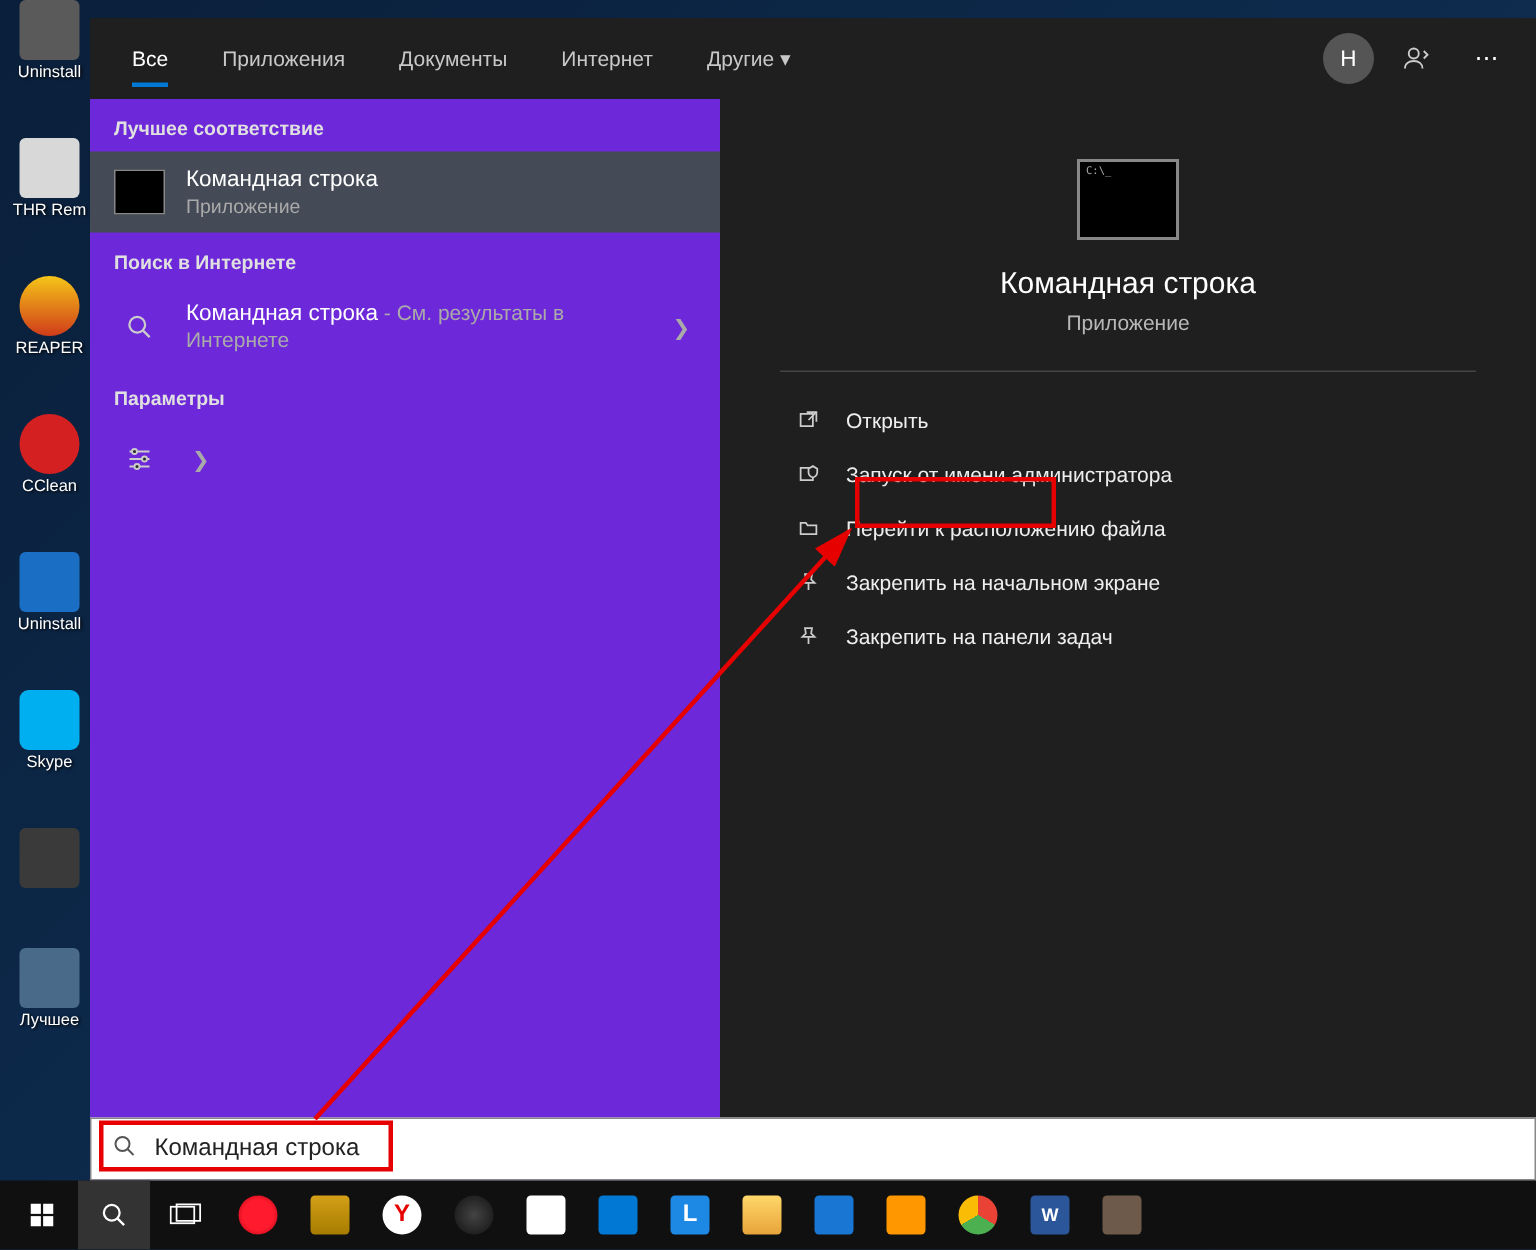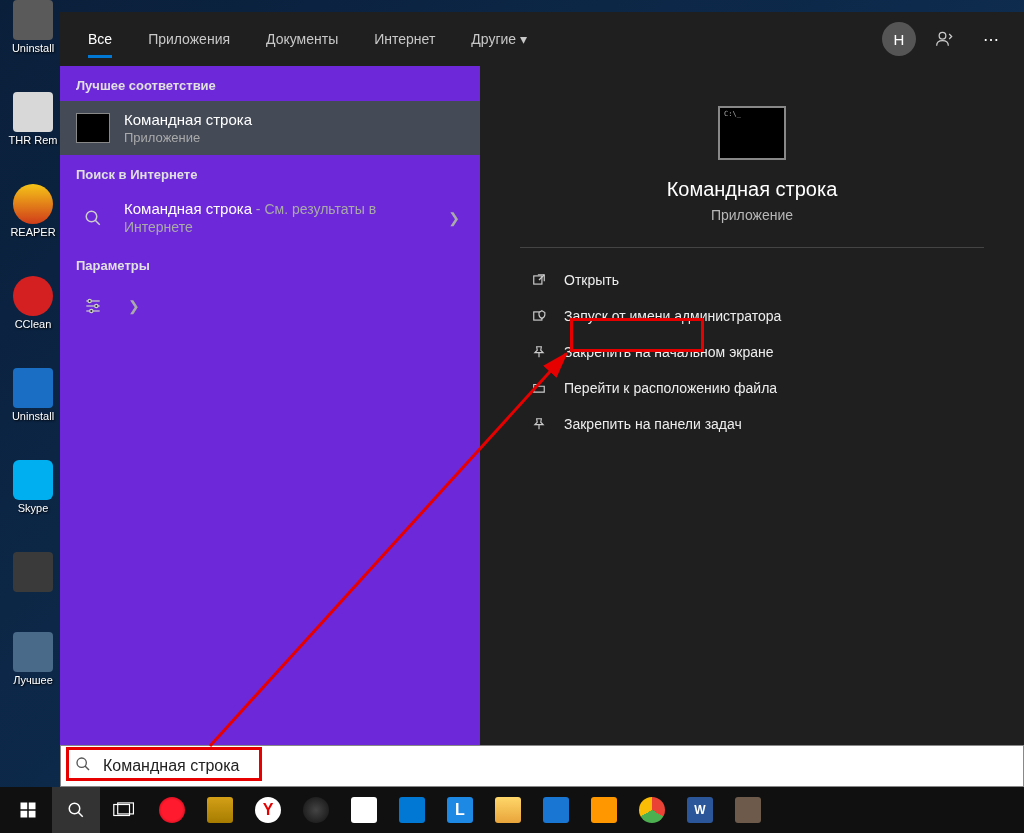--- a/index.html
+++ b/index.html
@@ -319,33 +319,33 @@
             <svg width="14" height="14" viewBox="0 0 24 24" fill="none" stroke="#ccc" stroke-width="2">
                 <rect x="3" y="5" width="14" height="14"></rect>
                 <path d="M17 3l5 3v4c0 3-2 5-5 6-3-1-5-3-5-6V6z" fill="#1f1f1f"></path>
               </svg>
           </span>
           <span>Запуск от имени администратора</span>
         </div>
         <div class="action-item">
           <span class="action-icon">
             <svg width="14" height="14" viewBox="0 0 24 24" fill="none" stroke="#ccc" stroke-width="2">
+                <path d="M3 6h6l2 3h10v10H3z"></path>
+              </svg>
+          </span>
+          <span>Перейти к расположению файла</span>
+        </div>
+        <div class="action-item">
+          <span class="action-icon">
+            <svg width="14" height="14" viewBox="0 0 24 24" fill="none" stroke="#ccc" stroke-width="2">
                 <path d="M8 3h8l-1 6 4 4H5l4-4z"></path>
                 <line x1="12" y1="13" x2="12" y2="21"></line>
               </svg>
           </span>
           <span>Закрепить на начальном экране</span>
-        </div>
-        <div class="action-item">
-          <span class="action-icon">
-            <svg width="14" height="14" viewBox="0 0 24 24" fill="none" stroke="#ccc" stroke-width="2">
-                <path d="M3 6h6l2 3h10v10H3z"></path>
-              </svg>
-          </span>
-          <span>Перейти к расположению файла</span>
         </div>
         <div class="action-item">
           <span class="action-icon">
             <svg width="14" height="14" viewBox="0 0 24 24" fill="none" stroke="#ccc" stroke-width="2">
                 <path d="M8 3h8l-1 6 4 4H5l4-4z"></path>
                 <line x1="12" y1="13" x2="12" y2="21"></line>
               </svg>
           </span>
           <span>Закрепить на панели задач</span>
         </div>

